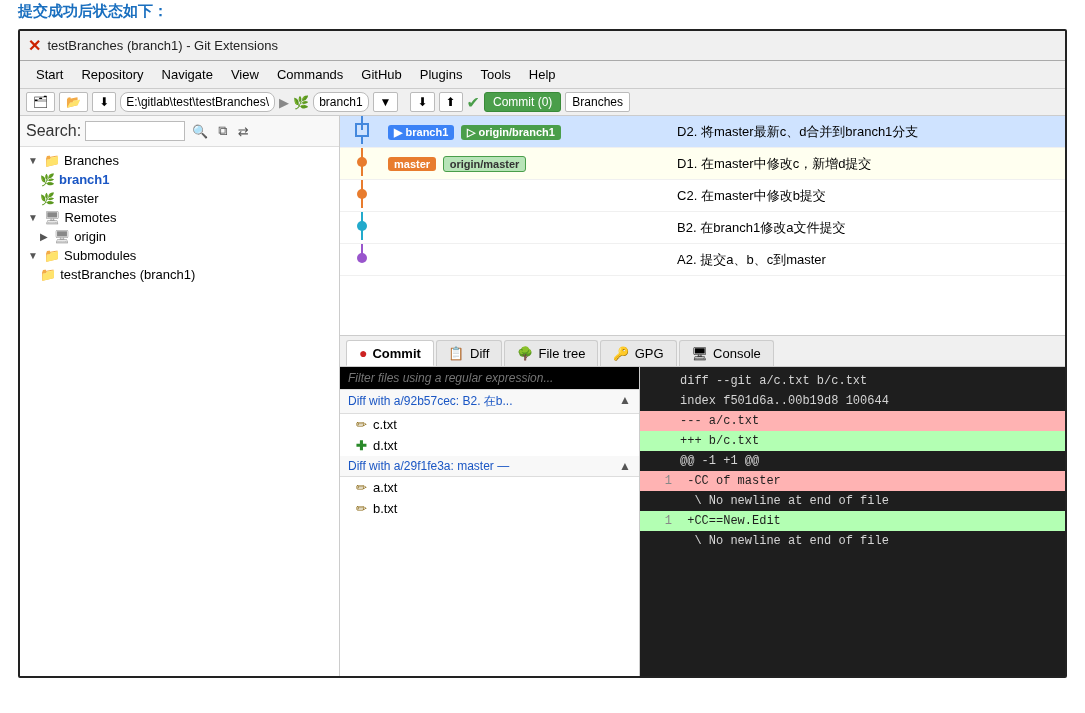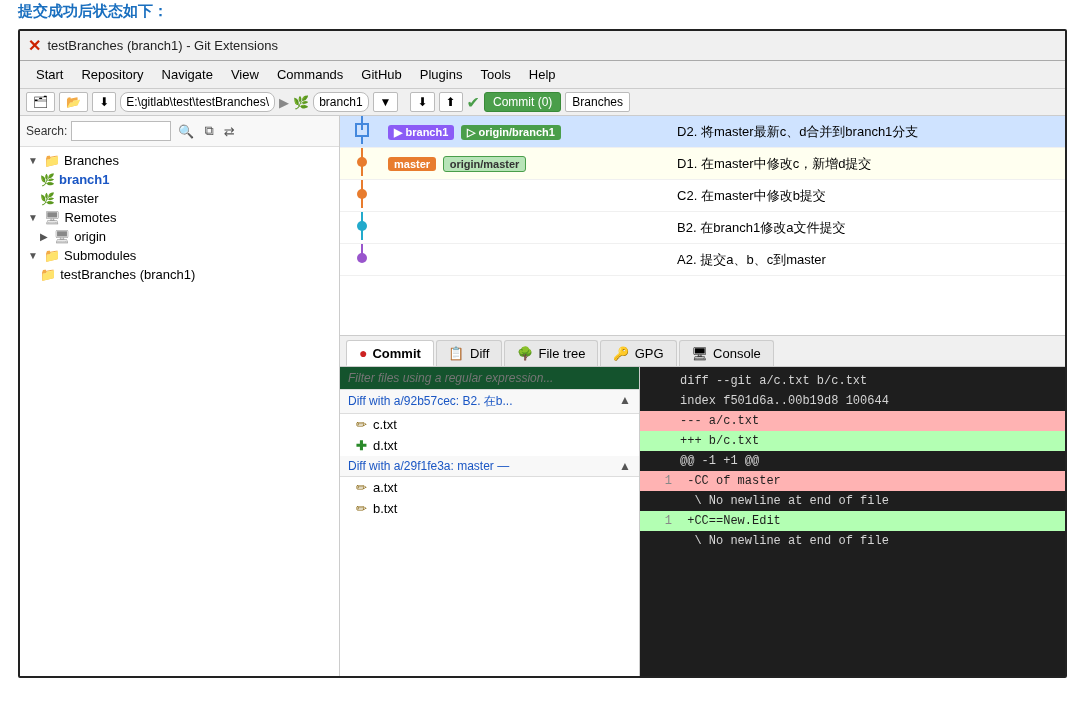--- a/index.html
+++ b/index.html
@@ -105,21 +105,21 @@
       overflow: hidden;
     }
     .search-bar {
       display: flex;
       align-items: center;
       gap: 4px;
       padding: 5px 6px;
       border-bottom: 1px solid #ddd;
       background: #f8f8f8;
     }
-    .search-label { font-size: 12px; color: #333; }
+    .search-label { font-size: 16px; color: #333; }
     .search-input {
       border: 1px solid #bbb;
       padding: 2px 5px;
       font-size: 12px;
       width: 100px;
     }
     .search-icon-btn {
       cursor: pointer;
       font-size: 13px;
       color: #555;
@@ -185,21 +185,21 @@
       font-size: 13px;
     }
     .tag-badge {
       display: inline-block;
       padding: 1px 6px;
       border-radius: 3px;
       font-size: 11px;
       font-weight: bold;
       margin-right: 3px;
     }
-    .tag-blue { background: #8b5cf6; color: #fff; }
+    .tag-blue { background: #3b82f6; color: #fff; }
     .tag-green { background: #4a9e4a; color: #fff; }
     .tag-orange { background: #e87c2e; color: #fff; }
     .tag-lightgreen { background: #b8e4b8; color: #333; border: 1px solid #4a9e4a; }
     
     .bottom-panel {
       flex: 1;
       display: flex;
       flex-direction: column;
       overflow: hidden;
     }
@@ -243,21 +243,21 @@
       overflow: hidden;
     }
     .filter-input {
       padding: 4px 8px;
       border: none;
       border-bottom: 1px solid #ddd;
       font-style: italic;
       font-size: 12px;
       color: #999;
       width: 100%;
-      background: #14532d;
+      background: #000000;
     }
     .diff-header {
       display: flex;
       padding: 3px 8px;
       background: #f8f8f8;
       border-bottom: 1px solid #ddd;
       font-size: 12px;
       color: #1a56c4;
       cursor: pointer;
     }

